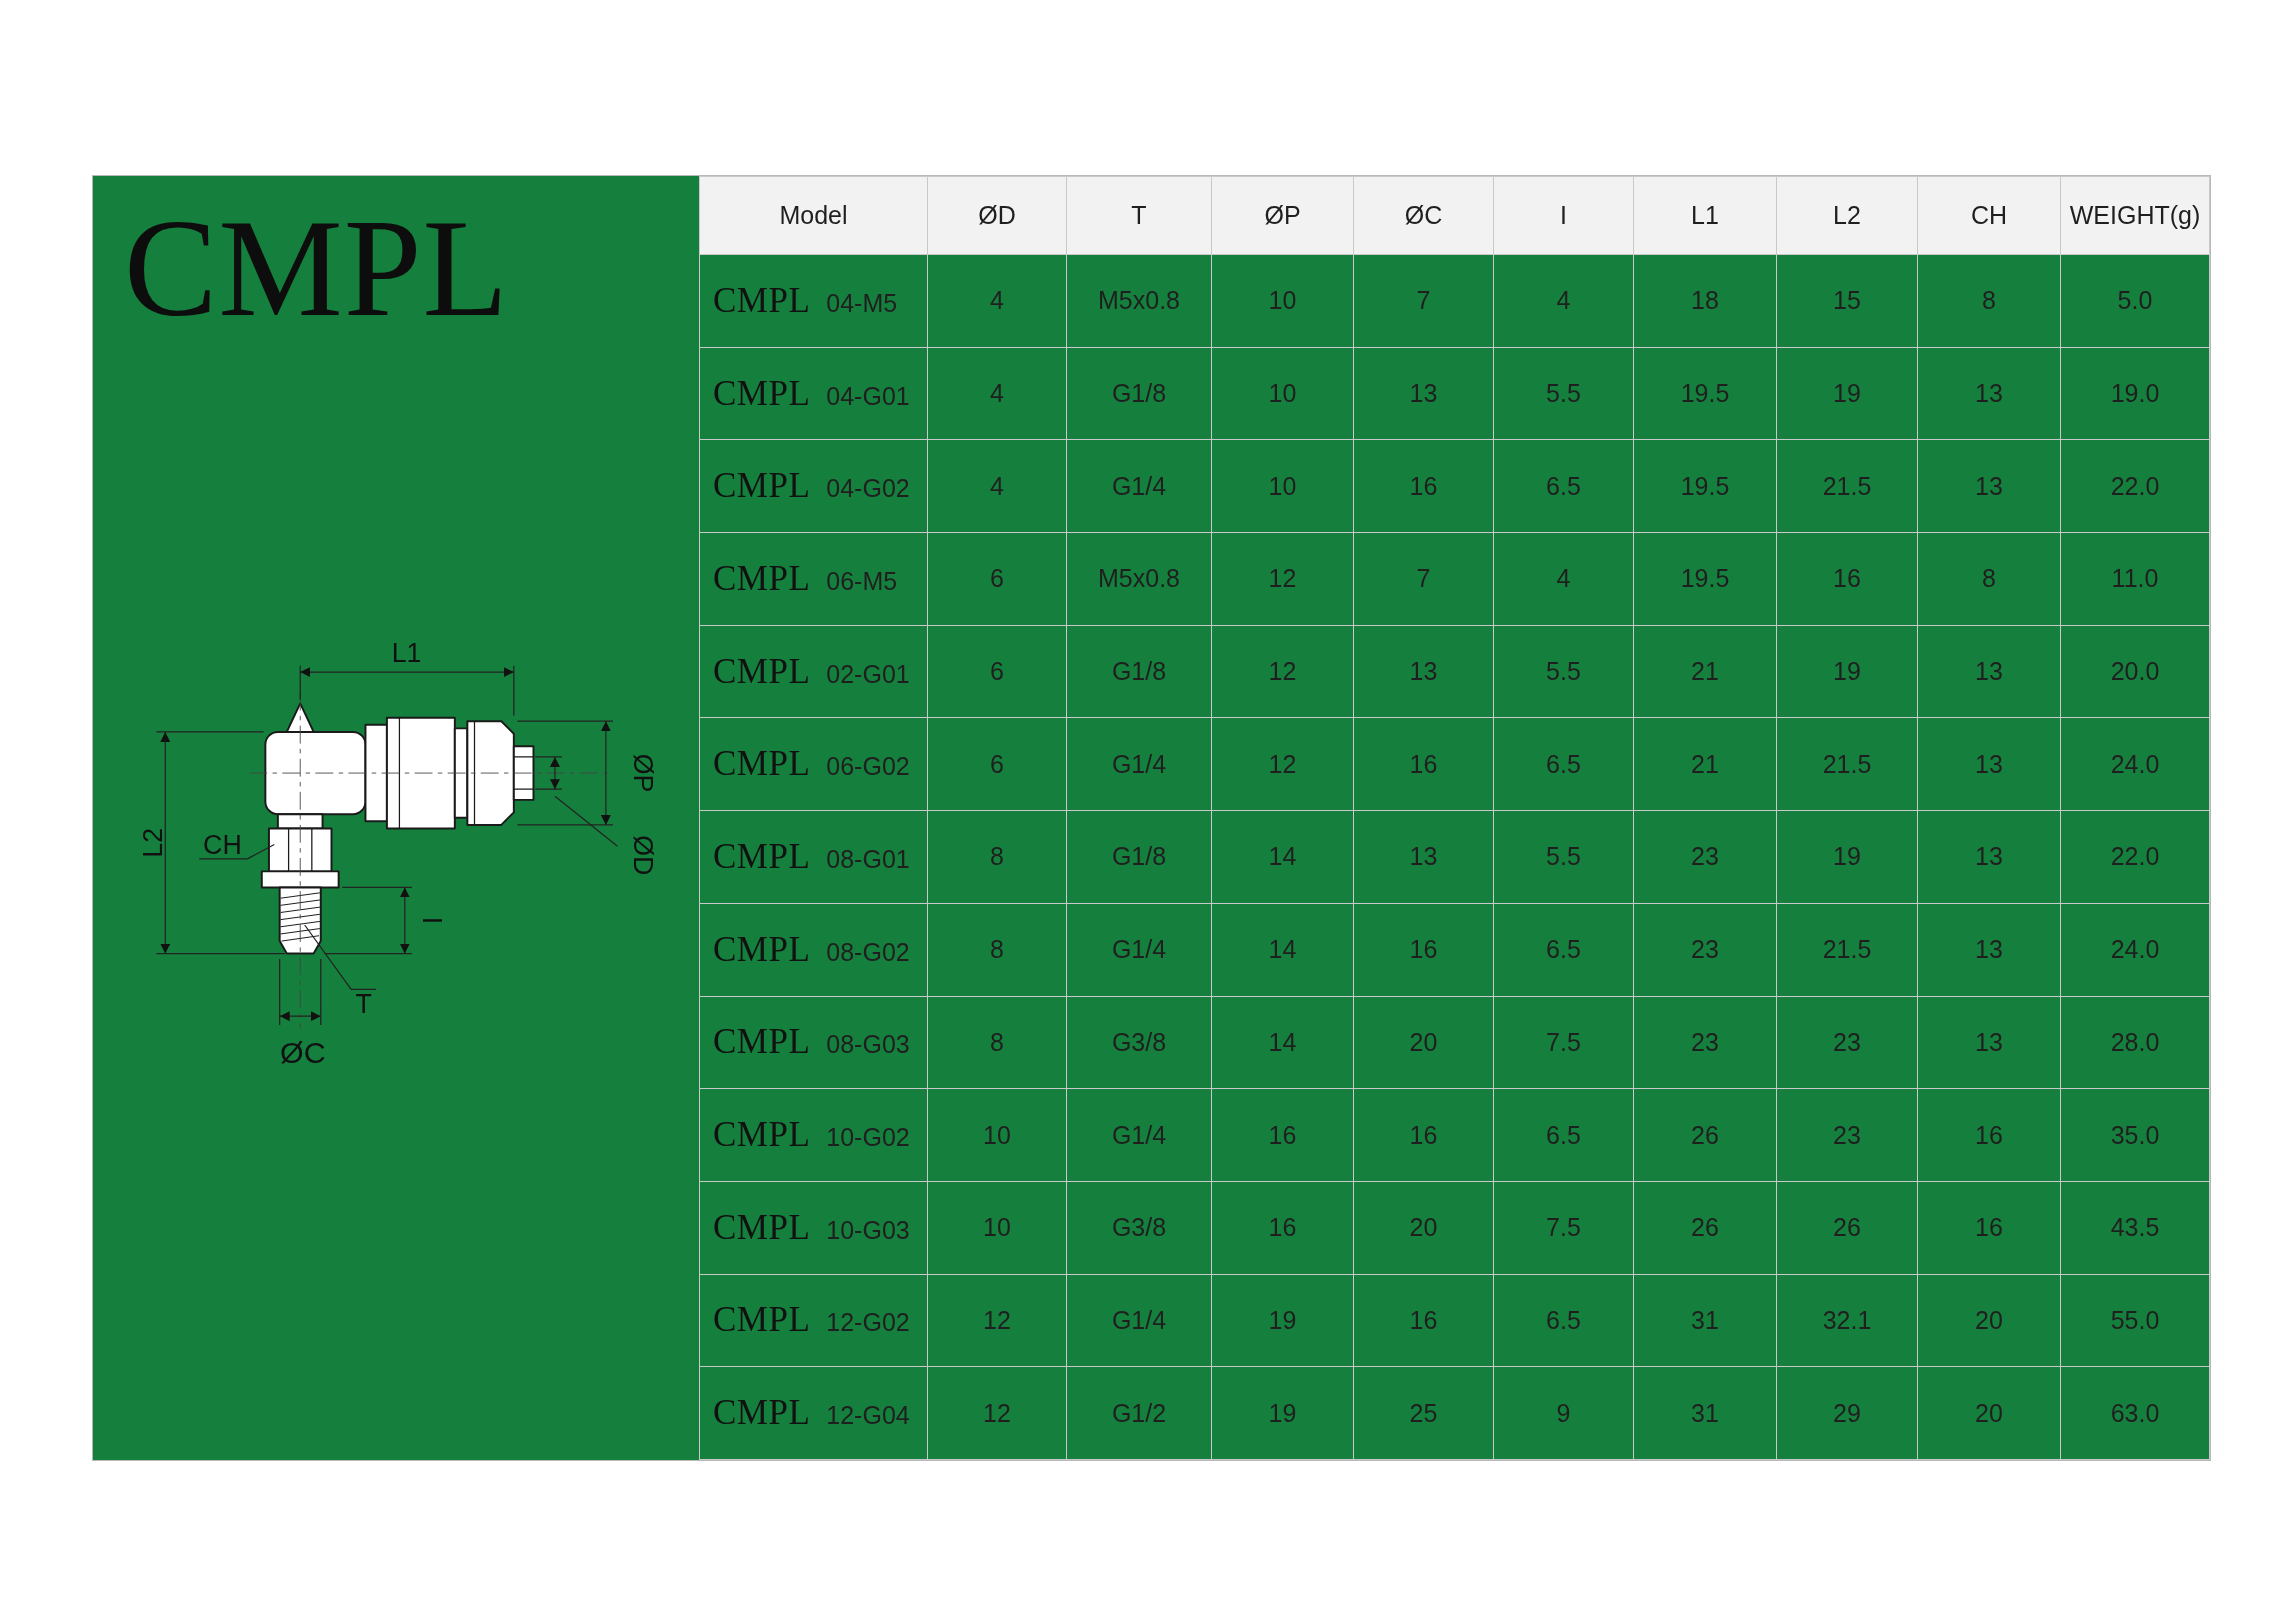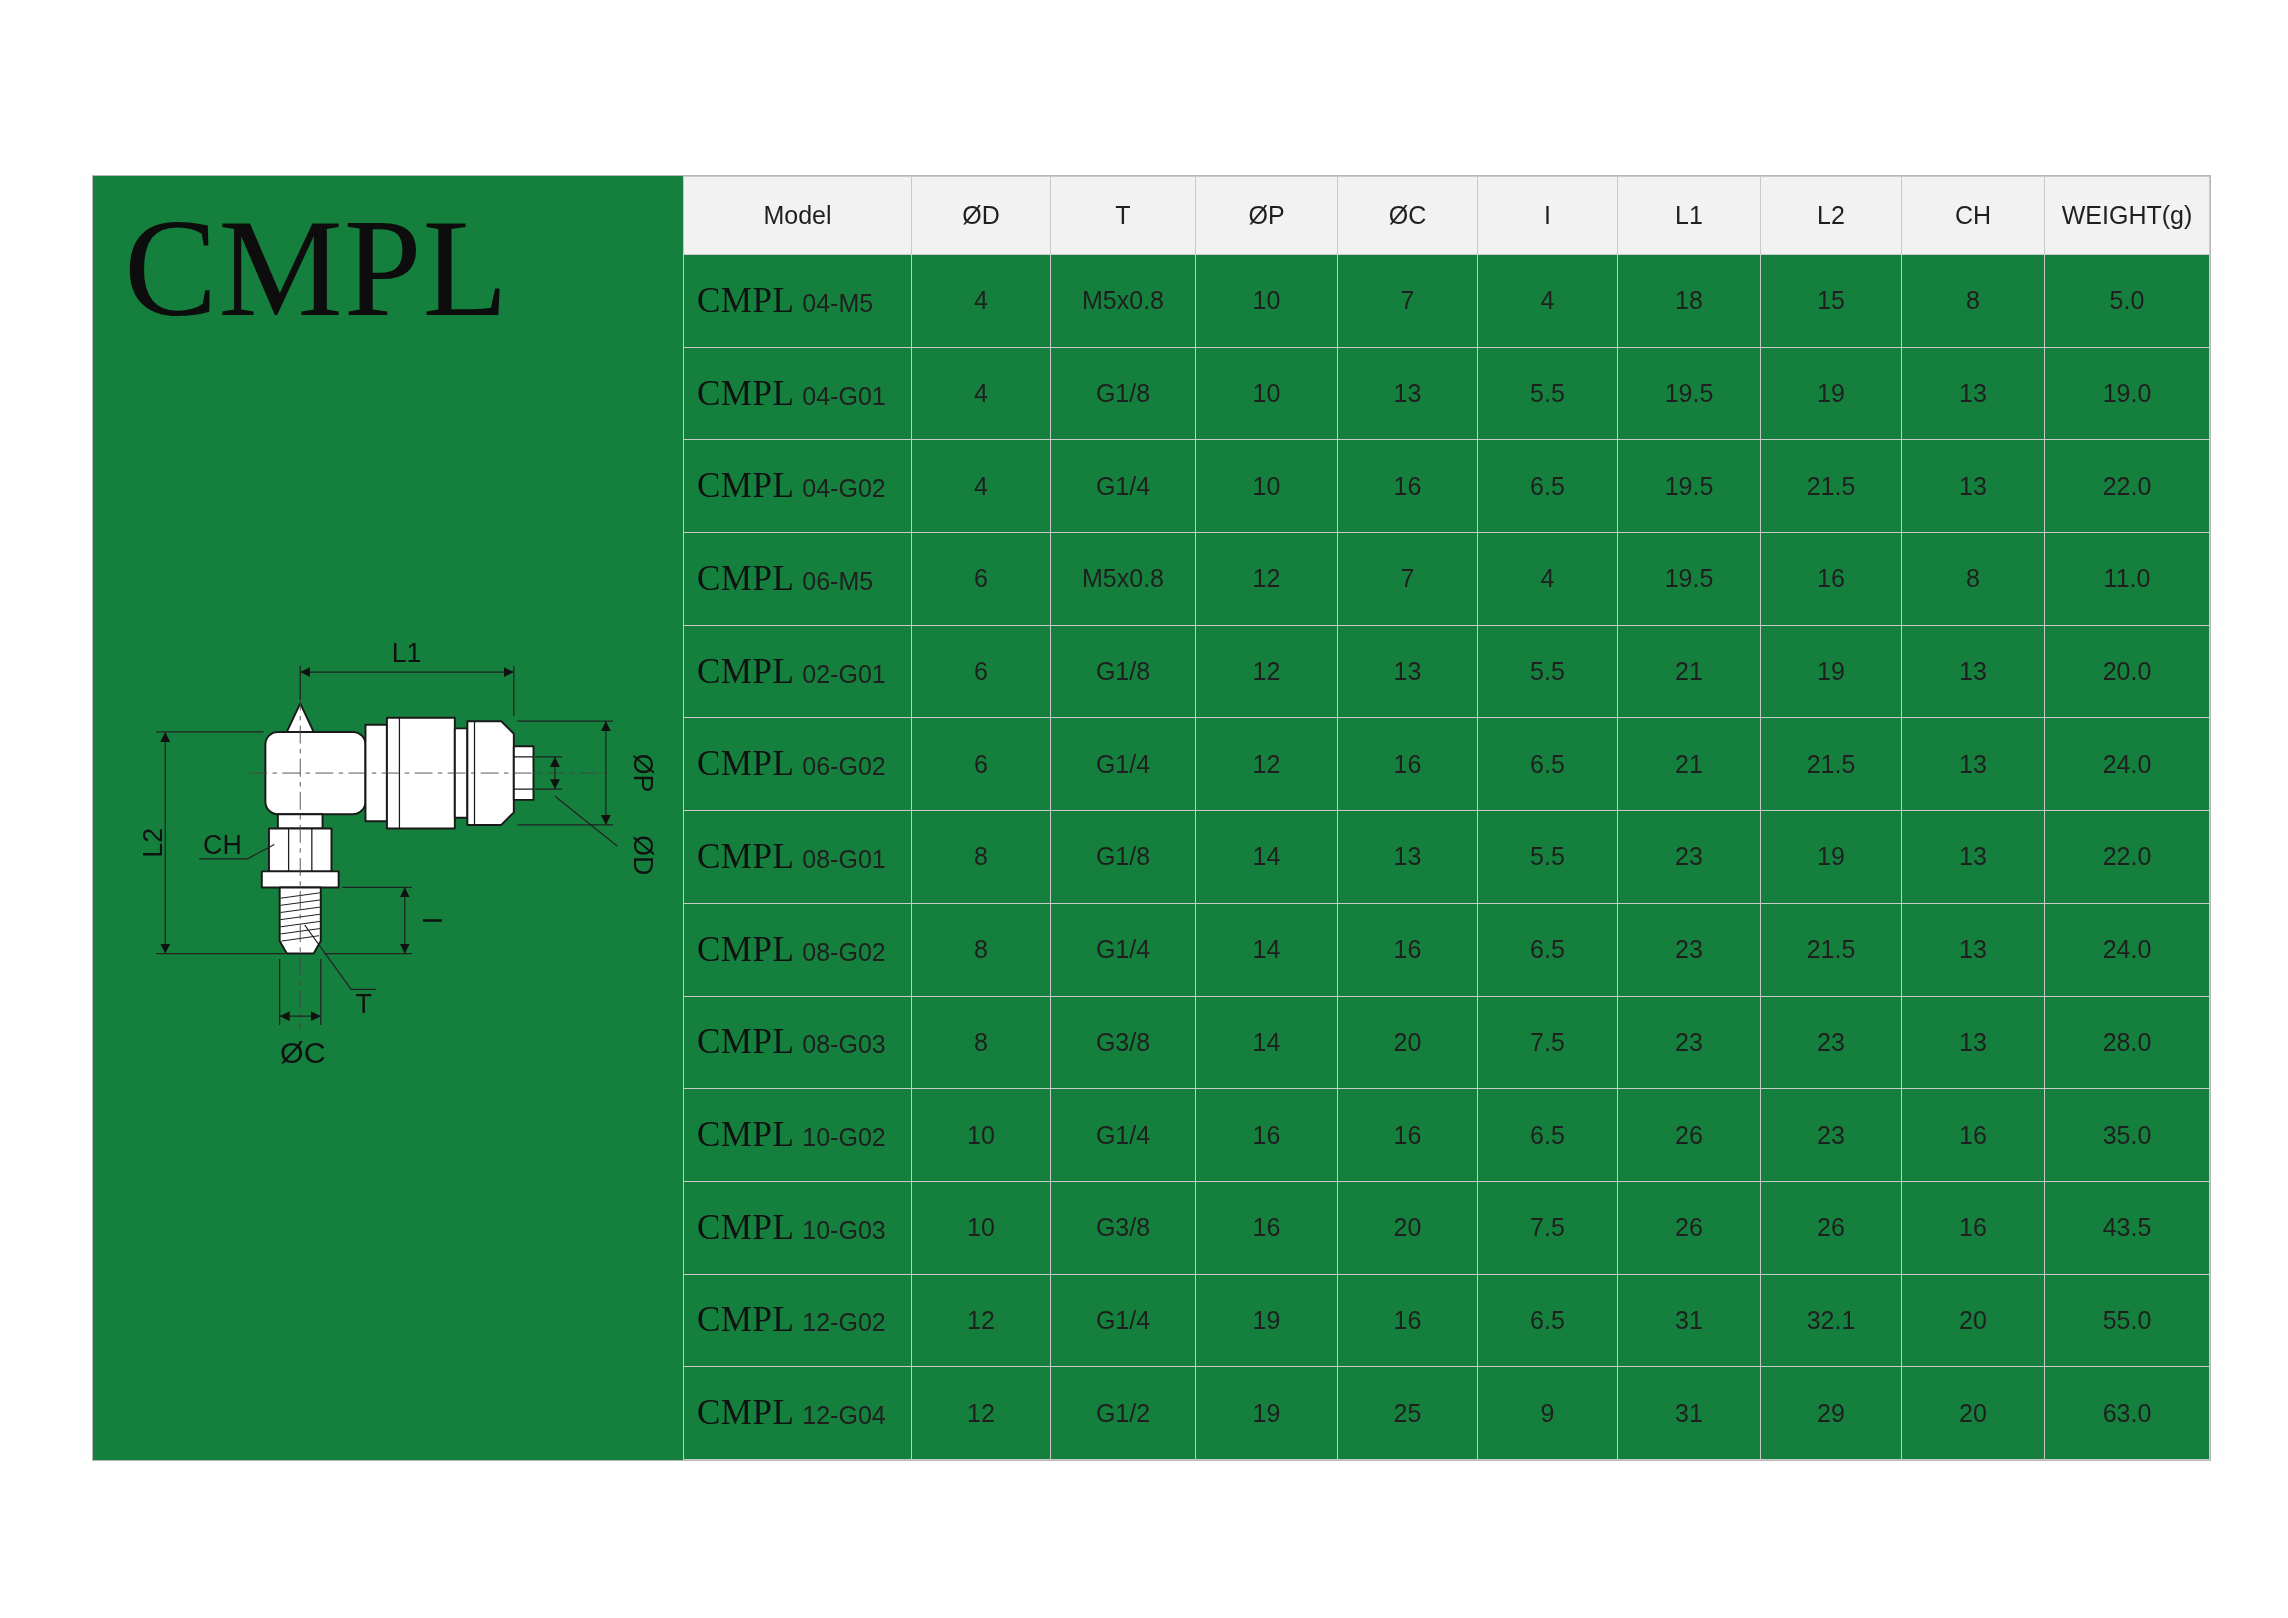--- a/index.html
+++ b/index.html
@@ -57,34 +57,34 @@
   .spec thead th { background: #f2f2f2; }
   .spec th:nth-child(1){ width: 228px; }
   .spec th:nth-child(2){ width: 139px; }
   .spec th:nth-child(3){ width: 145px; }
   .spec th:nth-child(4){ width: 142px; }
   .spec th:nth-child(5){ width: 140px; }
   .spec th:nth-child(6){ width: 140px; }
   .spec th:nth-child(7){ width: 143px; }
   .spec th:nth-child(8){ width: 141px; }
   .spec th:nth-child(9){ width: 143px; }
-  .spec th:nth-child(10){ width: 165px; margin-top: 12px; }
+  .spec th:nth-child(10){ width: 149px; margin-top: 12px; }
   td.model-cell {
     text-align: left;
     padding-left: 13px;
   }
   .model-cell .brand {
     font-family: "Liberation Serif", serif;
     font-size: 35px;
     letter-spacing: 0.5px;
     color: #111;
   }
   .model-cell .suffix {
     font-size: 25px;
-    margin-left: 8px;
+    margin-left: 16px;
   }
   svg text {
     font-family: "Liberation Sans", sans-serif;
     fill: #111;
   }
 </style>
 </head>
 <body>
 
 <div class="sheet">

